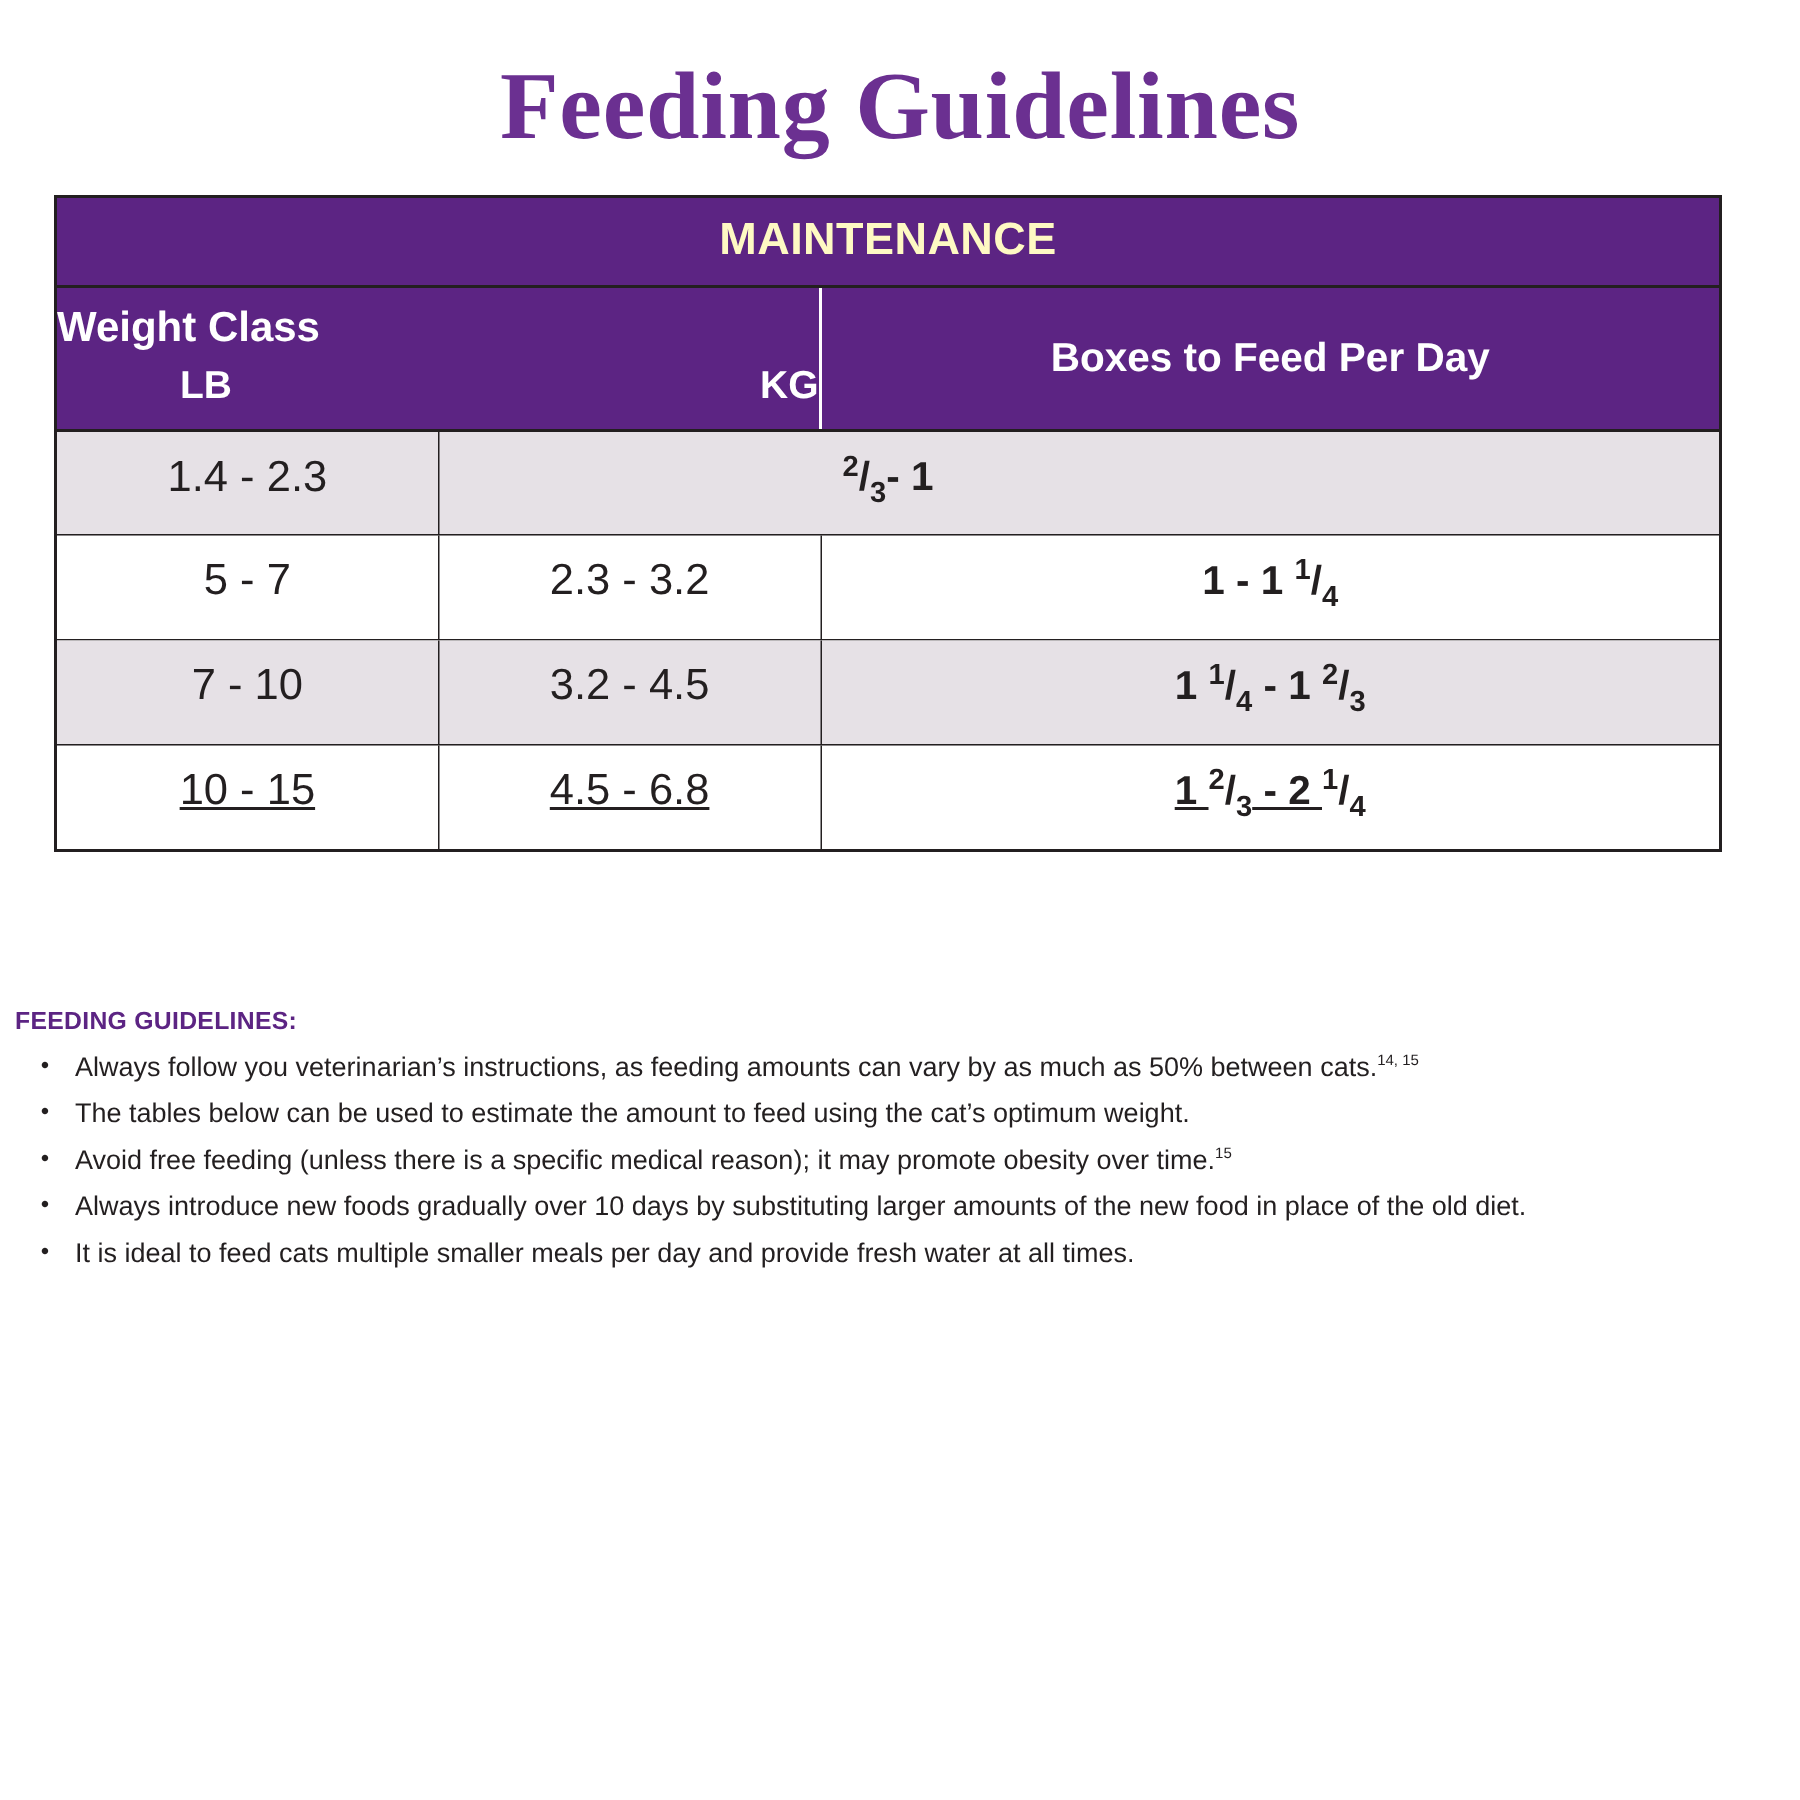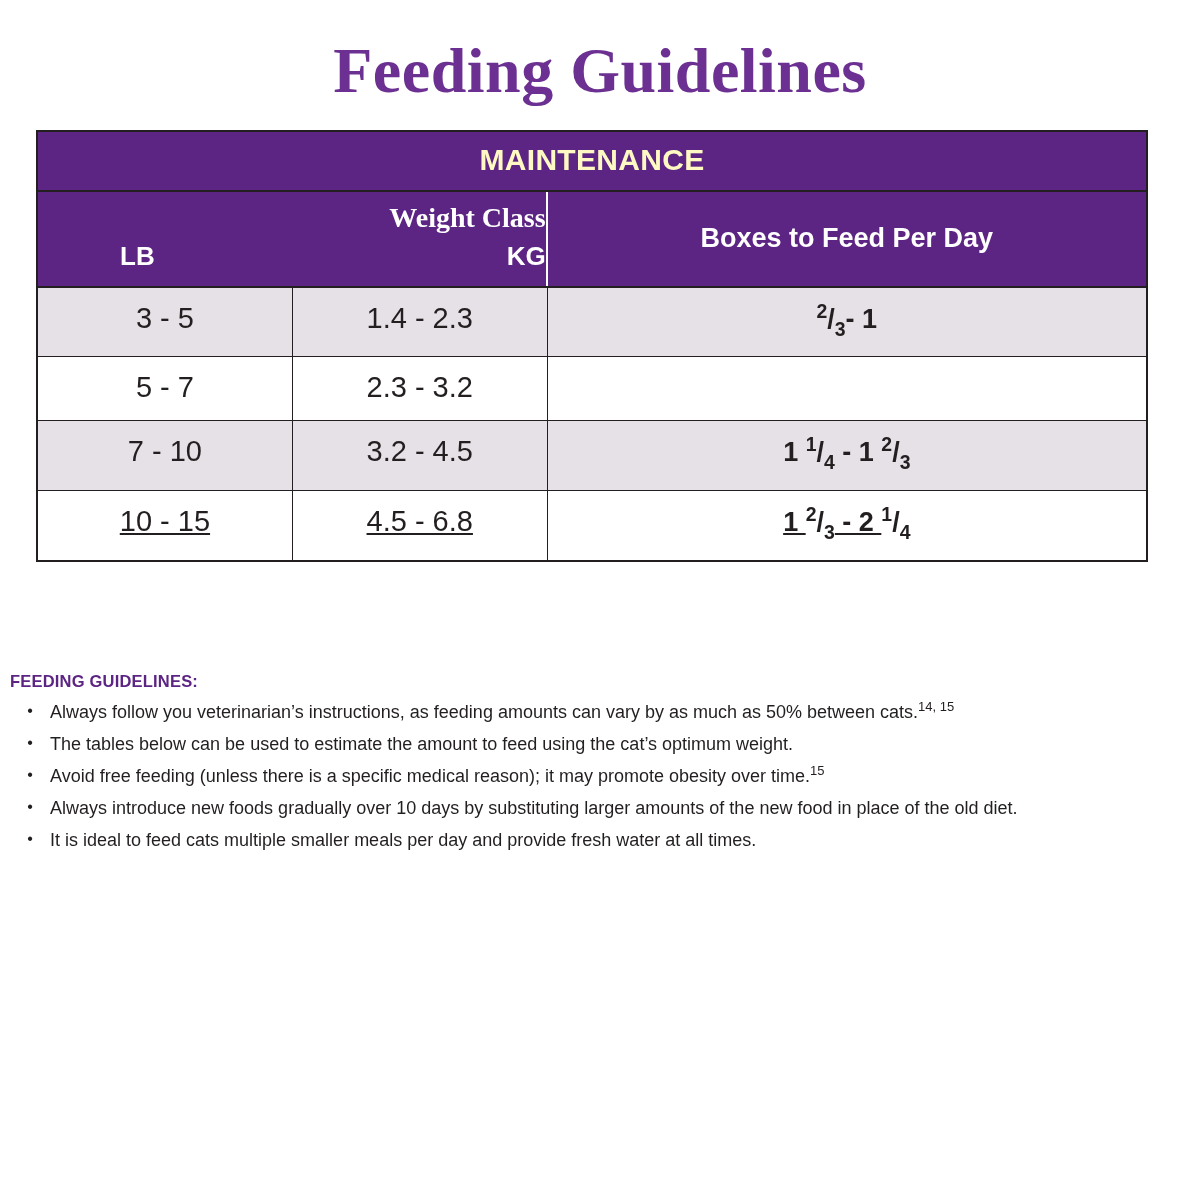--- a/index.html
+++ b/index.html
@@ -51,25 +51,24 @@
     border-bottom: 2px solid #231f20;
     display: flex;
   }
   .hdr-weight {
     width: 46%;
     box-sizing: border-box;
     border-right: 2px solid #ffffff;
     padding: 10px 0 14px 0;
   }
   .hdr-weight .wc-title {
-    text-align: right;
+    text-align: left;
     font-size: 28px;
     font-weight: bold;
     line-height: 1.15;
-    font-family: Liberation Serif, serif;
   }
   .wc-units {
     display: flex;
     margin-top: 6px;
   }
   .wc-units > div {
     width: 50%;
     font-size: 26px;
     font-weight: bold;
   }
@@ -156,21 +155,21 @@
   }
   ul.guide-list li .bullet {
     width: 40px;
     flex: 0 0 40px;
     text-align: center;
     font-size: 16px;
     line-height: 1.6;
   }
   ul.guide-list li .txt { flex: 1 1 auto; }
   sup.ref {
-    font-size: 13px;
+    font-size: 10px;
     vertical-align: super;
   }
 </style>
 </head>
 <body>
 
 <h1 class="page-title">Feeding Guidelines</h1>
 
 <div class="table-wrap">
 
@@ -181,30 +180,32 @@
       <div class="wc-title">Weight Class</div>
       <div class="wc-units">
         <div class="lb">LB</div>
         <div class="kg">KG</div>
       </div>
     </div>
     <div class="hdr-boxes">Boxes to Feed Per Day</div>
   </div>
 
   <div class="d-row alt">
-    <div class="cell-lb">3 - 5</div>
     <div class="cell-kg">1.4 - 2.3</div>
     <div class="cell-boxes">
       <span class="mixed-int"></span><span class="frac"><span class="num">2</span><span class="sl">/</span><span class="den">3</span></span><span class="mixed-int">- </span><span class="mixed-int">1</span>
     </div>
   </div>
 
   <div class="d-row">
     <div class="cell-lb">5 - 7</div>
     <div class="cell-kg">2.3 - 3.2</div>
+    <div class="cell-boxes">
+      <span class="mixed-int">1 - 1 </span><span class="frac"><span class="num">1</span><span class="sl">/</span><span class="den">4</span></span><span class="mixed-int"></span>
+    </div>
   </div>
 
   <div class="d-row alt">
     <div class="cell-lb">7 - 10</div>
     <div class="cell-kg">3.2 - 4.5</div>
     <div class="cell-boxes">
       <span class="mixed-int">1 </span><span class="frac"><span class="num">1</span><span class="sl">/</span><span class="den">4</span></span><span class="mixed-int"> - 1 </span><span class="frac"><span class="num">2</span><span class="sl">/</span><span class="den">3</span></span>
     </div>
   </div>
 

